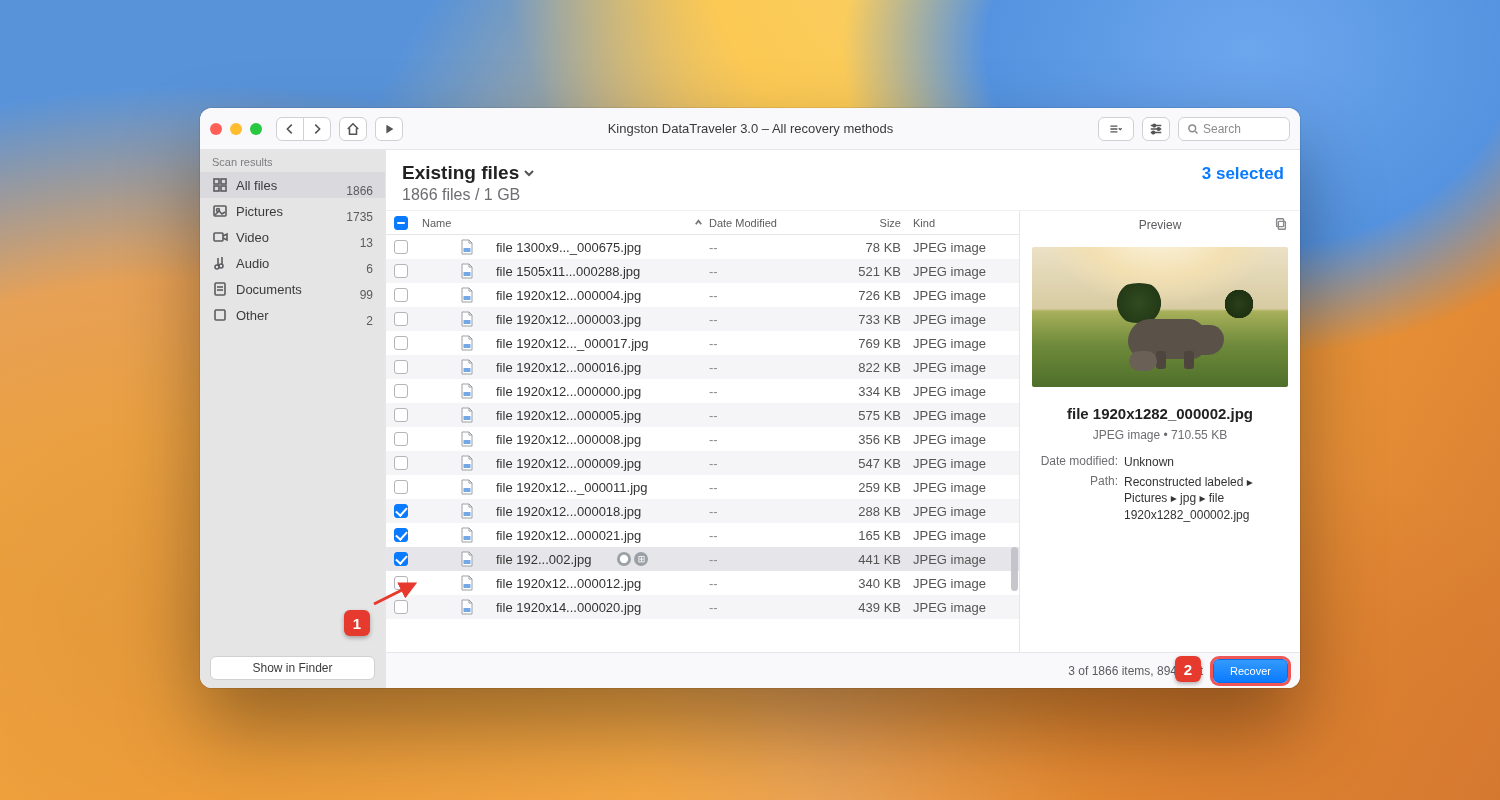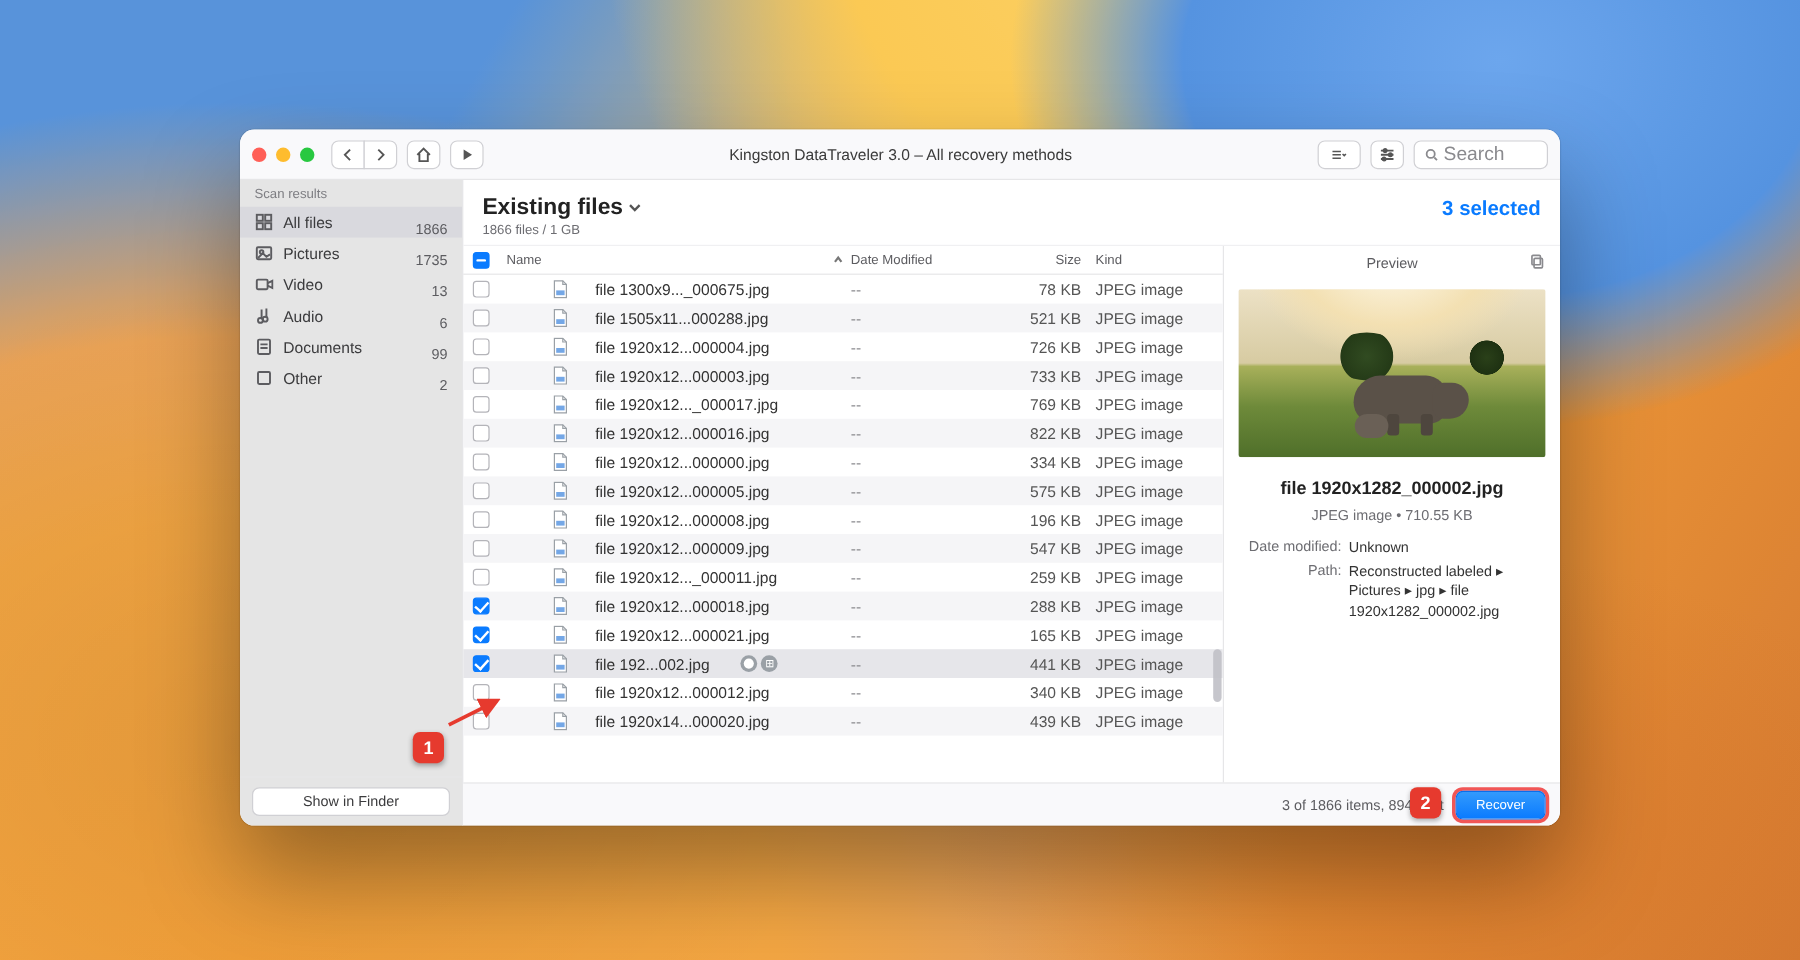--- a/index.html
+++ b/index.html
@@ -51,21 +51,21 @@
     border:1px solid #d0d0d4; border-radius:6px; background:#fff;
     display:inline-flex; align-items:center; justify-content:center;
     color:#555;
   }
   .btn svg{width:14px;height:14px;stroke:#555;stroke-width:1.8;fill:none;}
   .btn-group{display:flex;}
   .btn-group .btn:first-child{border-top-right-radius:0;border-bottom-right-radius:0;}
   .btn-group .btn:last-child{border-top-left-radius:0;border-bottom-left-radius:0;margin-left:-1px;}
 
   .title{flex:1;text-align:center;font-size:13px;color:#3a3a3a;}
-  .search-box{height:24px;width:112px;border:1px solid #d0d0d4;border-radius:6px;background:#fff;display:flex;align-items:center;padding:0 8px;color:#8a8a8e;gap:4px;font-size:16px;}
+  .search-box{height:24px;width:112px;border:1px solid #d0d0d4;border-radius:6px;background:#fff;display:flex;align-items:center;padding:0 8px;color:#8a8a8e;gap:4px;font-size:12px;}
   .search-box svg{width:12px;height:12px;stroke:#8a8a8e;stroke-width:2;fill:none;}
 
   
   .body{flex:1;display:flex;min-height:0;}
 
   
   .sidebar{width:186px;border-right:1px solid #e6e6e8;background:#e5e5e5;display:flex;flex-direction:column;}
   .side-header{font-size:11px;color:#7d7d82;padding:6px 12px 4px;}
   .side-items{flex:1;overflow:auto;}
   .side-item{display:flex;align-items:center;gap:8px;height:26px;padding:0 12px 0 12px;font-size:13px;color:#3b3b3d;}
@@ -73,21 +73,21 @@
   .side-item .side-count{margin-left:auto;font-size:12px;color:#5c5c60;margin-top:12px;}
   .side-item svg{width:16px;height:16px;stroke:#5c5c60;stroke-width:1.6;fill:none;}
   .side-footer{border-top:1px solid #e6e6e8;padding:8px 10px;}
   .btn-wide{width:100%;height:24px;border:1px solid #d0d0d4;border-radius:6px;background:#fff;font-size:12px;color:#3b3b3d;}
 
   
   .main{flex:1;display:flex;flex-direction:column;min-width:0;}
   .main-header{padding:12px 16px 6px;border-bottom:1px solid #f0f0f2;display:flex;align-items:flex-start;}
   .mh-left .mh-title{font-size:19px;font-weight:700;color:#222;display:flex;align-items:center;gap:4px;}
   .mh-left .mh-title svg{width:12px;height:12px;stroke:#555;stroke-width:2;fill:none;}
-  .mh-left .mh-sub{font-size:11px;color:#6d6d72;margin-top:2px;}
+  .mh-left .mh-sub{font-size:16px;color:#6d6d72;margin-top:2px;}
   .mh-right{margin-left:auto;color:#0a7bff;font-size:17px;font-weight:600;padding-top:2px;}
 
   
   .split{flex:1;display:flex;min-height:0;}
 
   .filepane{flex:1;display:flex;flex-direction:column;min-width:0;border-right:1px solid #e6e6e8;}
   .cols{display:flex;height:24px;border-bottom:1px solid #e6e6e8;font-size:11px;color:#5c5c60;align-items:center;}
   .col-check{width:30px;display:flex;justify-content:center;}
   .col-name{flex:1;padding-left:6px;display:flex;align-items:center;gap:4px;}
   .col-name svg{width:9px;height:9px;stroke:#777;stroke-width:2;fill:none;margin-left:auto;margin-right:6px;}
@@ -450,21 +450,21 @@
                 </div>
                 <div class="c-name">
                   <svg viewBox="0 0 14 16">
                     <path d="M2 1 H9 L12 4 V15 H2 Z" fill="#fff" stroke="#9aa0a6"></path>
                     <path d="M9 1 V4 H12" fill="none" stroke="#9aa0a6"></path>
                     <rect x="3.5" y="9" width="7" height="4" fill="#74a7e6" stroke="none"></rect>
                   </svg>
                   <span class="fname">file 1920x12...000008.jpg</span>
                 </div>
                 <div class="c-date">--</div>
-                <div class="c-size">196 KB</div>
+                <div class="c-size">356 KB</div>
                 <div class="c-kind">JPEG image</div>
               </div>
               <div class="row">
                 <div class="c-check">
                   <span class="chk"></span>
                 </div>
                 <div class="c-name">
                   <svg viewBox="0 0 14 16">
                     <path d="M2 1 H9 L12 4 V15 H2 Z" fill="#fff" stroke="#9aa0a6"></path>
                     <path d="M9 1 V4 H12" fill="none" stroke="#9aa0a6"></path>

